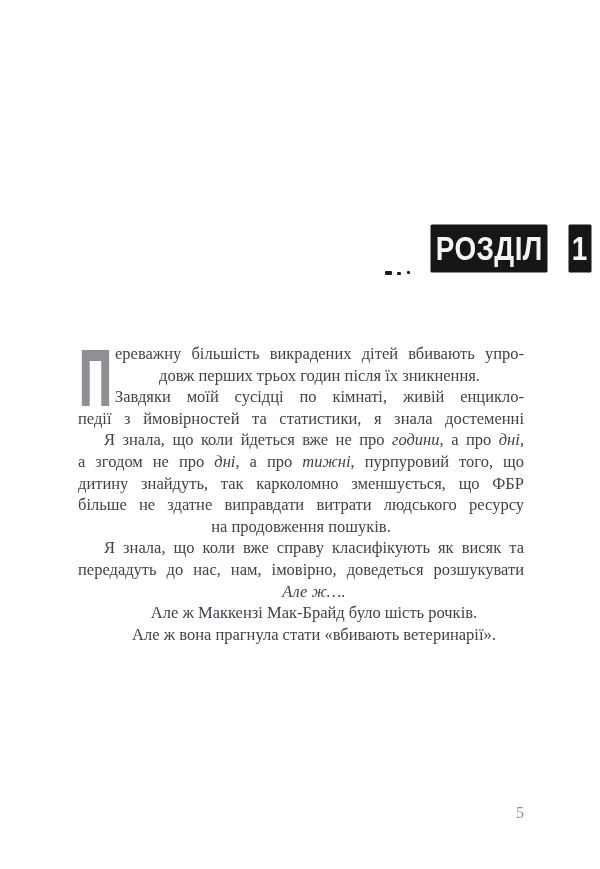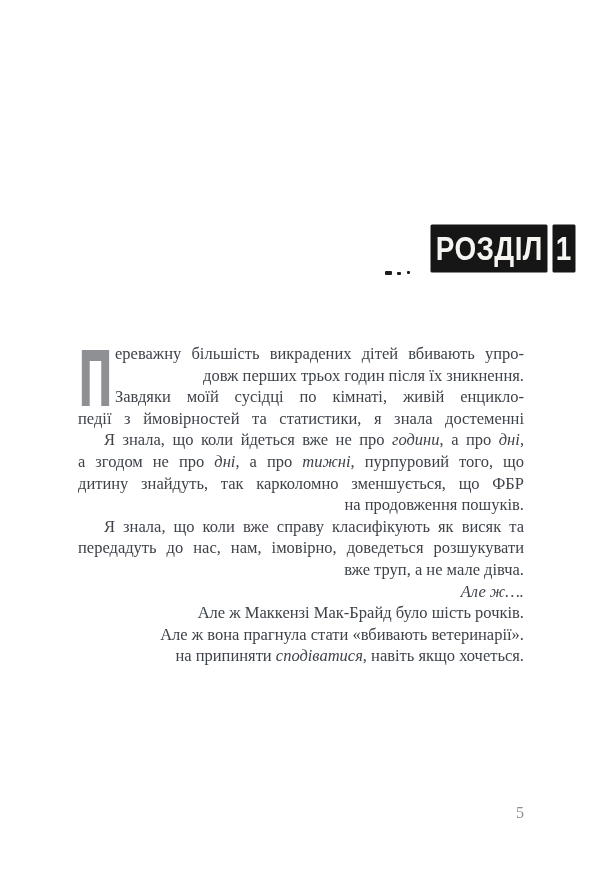--- a/index.html
+++ b/index.html
@@ -12,21 +12,21 @@
     font-family: "Liberation Serif", serif;
   }
 
   
   .chapter-header {
     position: absolute;
     top: 225px;
     left: 383px;
     height: 56px;
     display: flex;
-    gap: 6px;
+    gap: 22px;
     padding-left: 48px;
   }
   .hbox {
     background: #161616;
     height: 47px;
     display: flex;
     align-items: center;
     justify-content: center;
     border-radius: 1px;
     box-shadow: 0 0 0.5px 0.5px #161616;
@@ -75,21 +75,21 @@
     width: 446px;
     font-size: 16.5px;
     line-height: 21.6px;
     color: #3e434a;
   }
   .float-spacer {
     float: left;
     width: 37px;
     height: 62px;
   }
-  .line { text-align: right; }
+  .line { text-align: center; }
   .line.j { text-align: justify; text-align-last: justify; }
   .line.ind { padding-left: 26px; }
   .line em { }
 
   
   .page-num {
     position: absolute;
     top: 803px;
     left: 78px;
     width: 446px;
@@ -121,25 +121,24 @@
   <div class="bodytext">
     <div class="float-spacer"></div>
 
   <div class="line j"><span>ереважну більшість викрадених дітей вбивають упро-</span></div>
       <div class="line"><span>довж перших трьох годин після їх зникнення.</span></div>
       <div class="line j ind"><span>Завдяки моїй сусідці по кімнаті, живій енцикло-</span></div>
       <div class="line j"><span>педії з ймовірностей та статистики, я знала достеменні</span></div>
       <div class="line j ind"><span>Я знала, що коли йдеться вже не про </span><em>години</em><span>, а про </span><em>дні</em><span>,</span></div>
       <div class="line j"><span>а згодом не про </span><em>дні</em><span>, а про </span><em>тижні</em><span>, пурпуровий того, що</span></div>
       <div class="line j"><span>дитину знайдуть, так карколомно зменшується, що ФБР</span></div>
+      <div class="line j"><span>більше не здатне виправдати витрати людського ресурсу</span></div>
       <div class="line"><span>на продовження пошуків.</span></div>
       <div class="line j ind"><span>Я знала, що коли вже справу класифікують як висяк та</span></div>
       <div class="line j"><span>передадуть до нас, нам, імовірно, доведеться розшукувати</span></div>
-      <div class="line"><span>вже труп, а не мале дівча.</span></div>
       <div class="line ind"><em>Але ж….</em></div>
       <div class="line ind"><span>Але ж Маккензі Мак-Брайд було шість рочків.</span></div>
       <div class="line ind"><span>Але ж вона прагнула стати «вбивають ветеринарії».</span></div>
-      <div class="line"><span>на припиняти </span><em>сподіватися</em><span>, навіть якщо хочеться.</span></div>
     </div>
 
   <div class="page-num">5</div>
 
 </div>
 
 </body></html>

